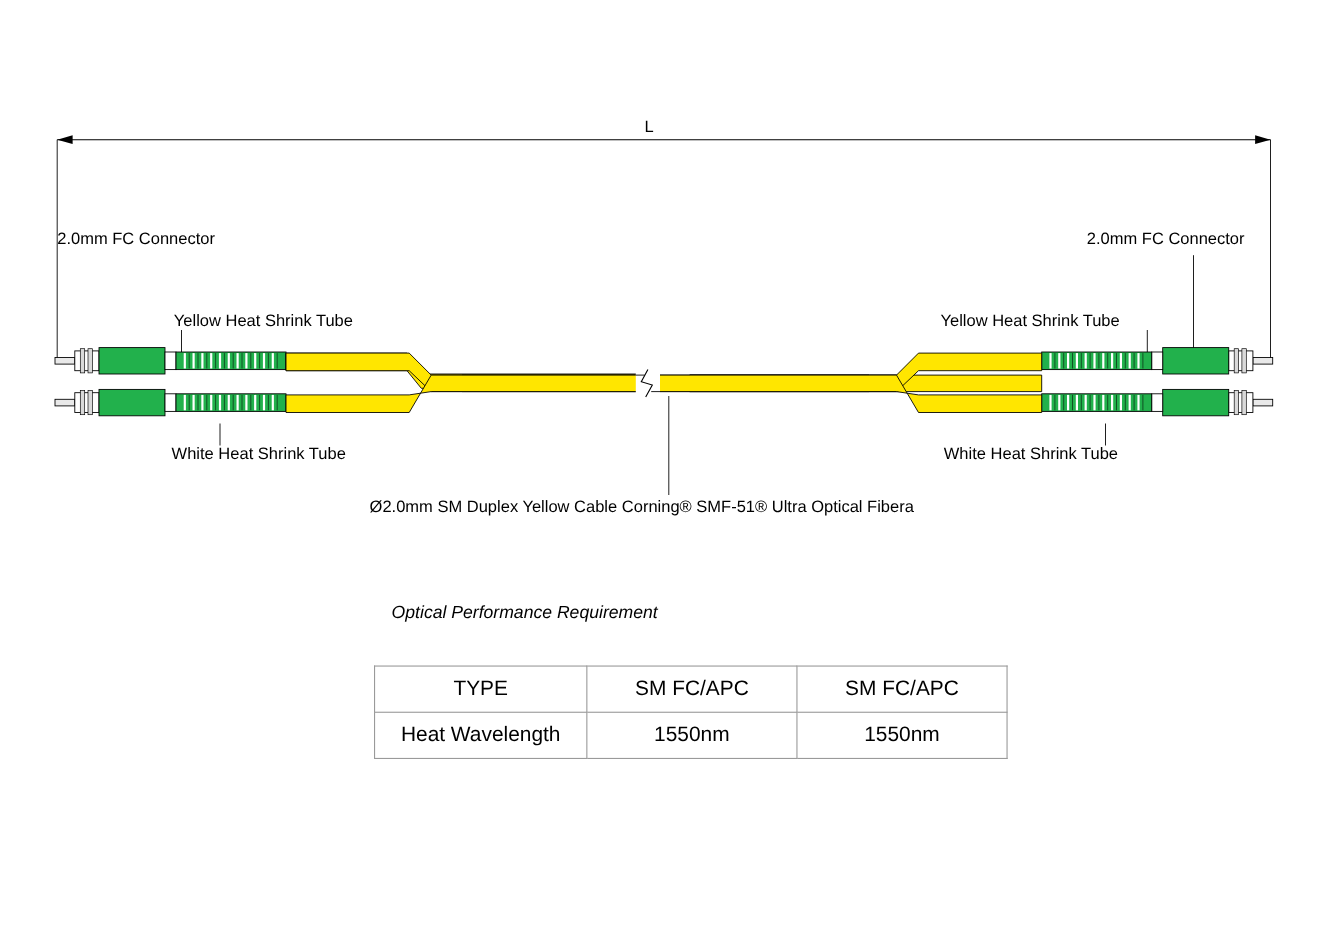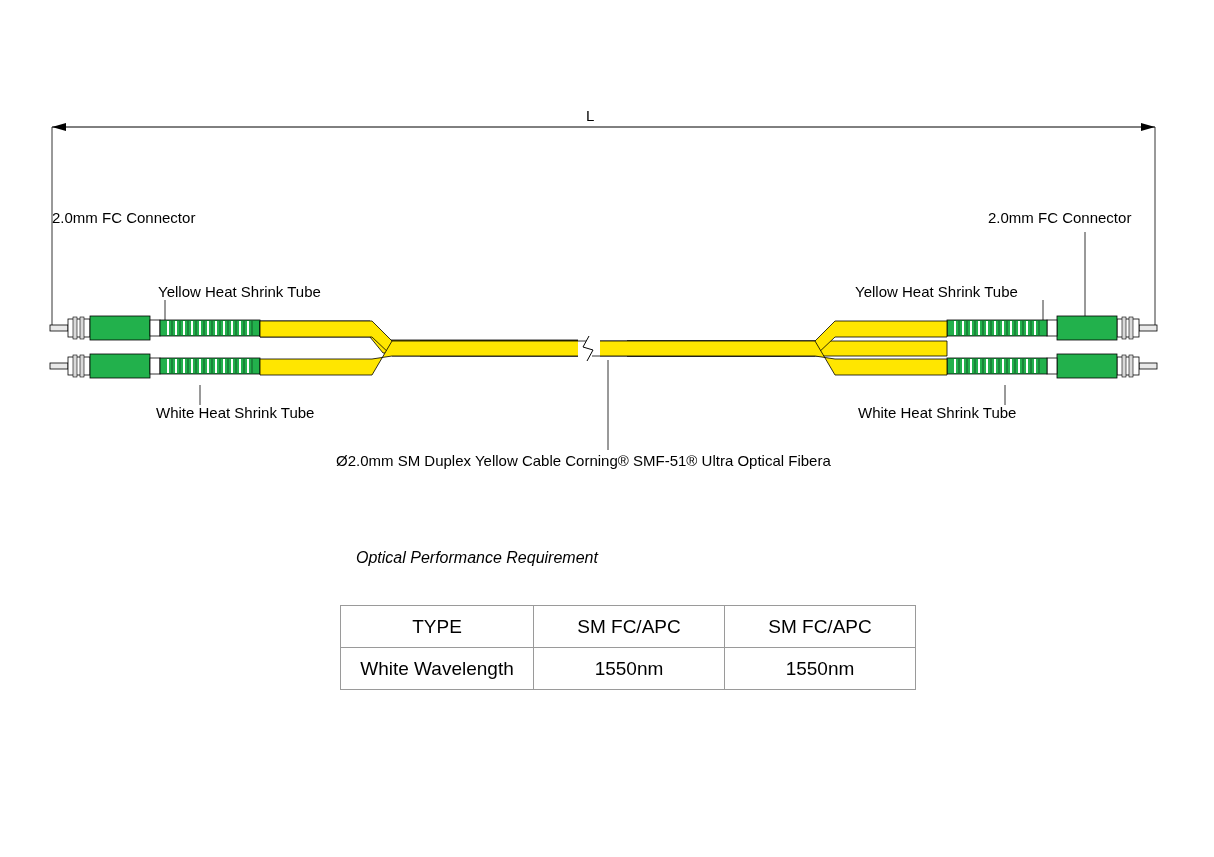--- a/index.html
+++ b/index.html
@@ -280,20 +280,20 @@
   <div id="perf-title">Optical Performance Requirement</div>
 
   <table id="perf-table">
     <tbody>
       <tr>
         <td class="c0">TYPE</td>
         <td class="c1">SM FC/APC</td>
         <td class="c2">SM FC/APC</td>
       </tr>
       <tr>
-        <td class="c0">White Wavelength</td>
+        <td class="c0">Heat Wavelength</td>
         <td class="c1">1550nm</td>
         <td class="c2">1550nm</td>
       </tr>
     </tbody>
   </table>
 
 </div>
 
 </body></html>

